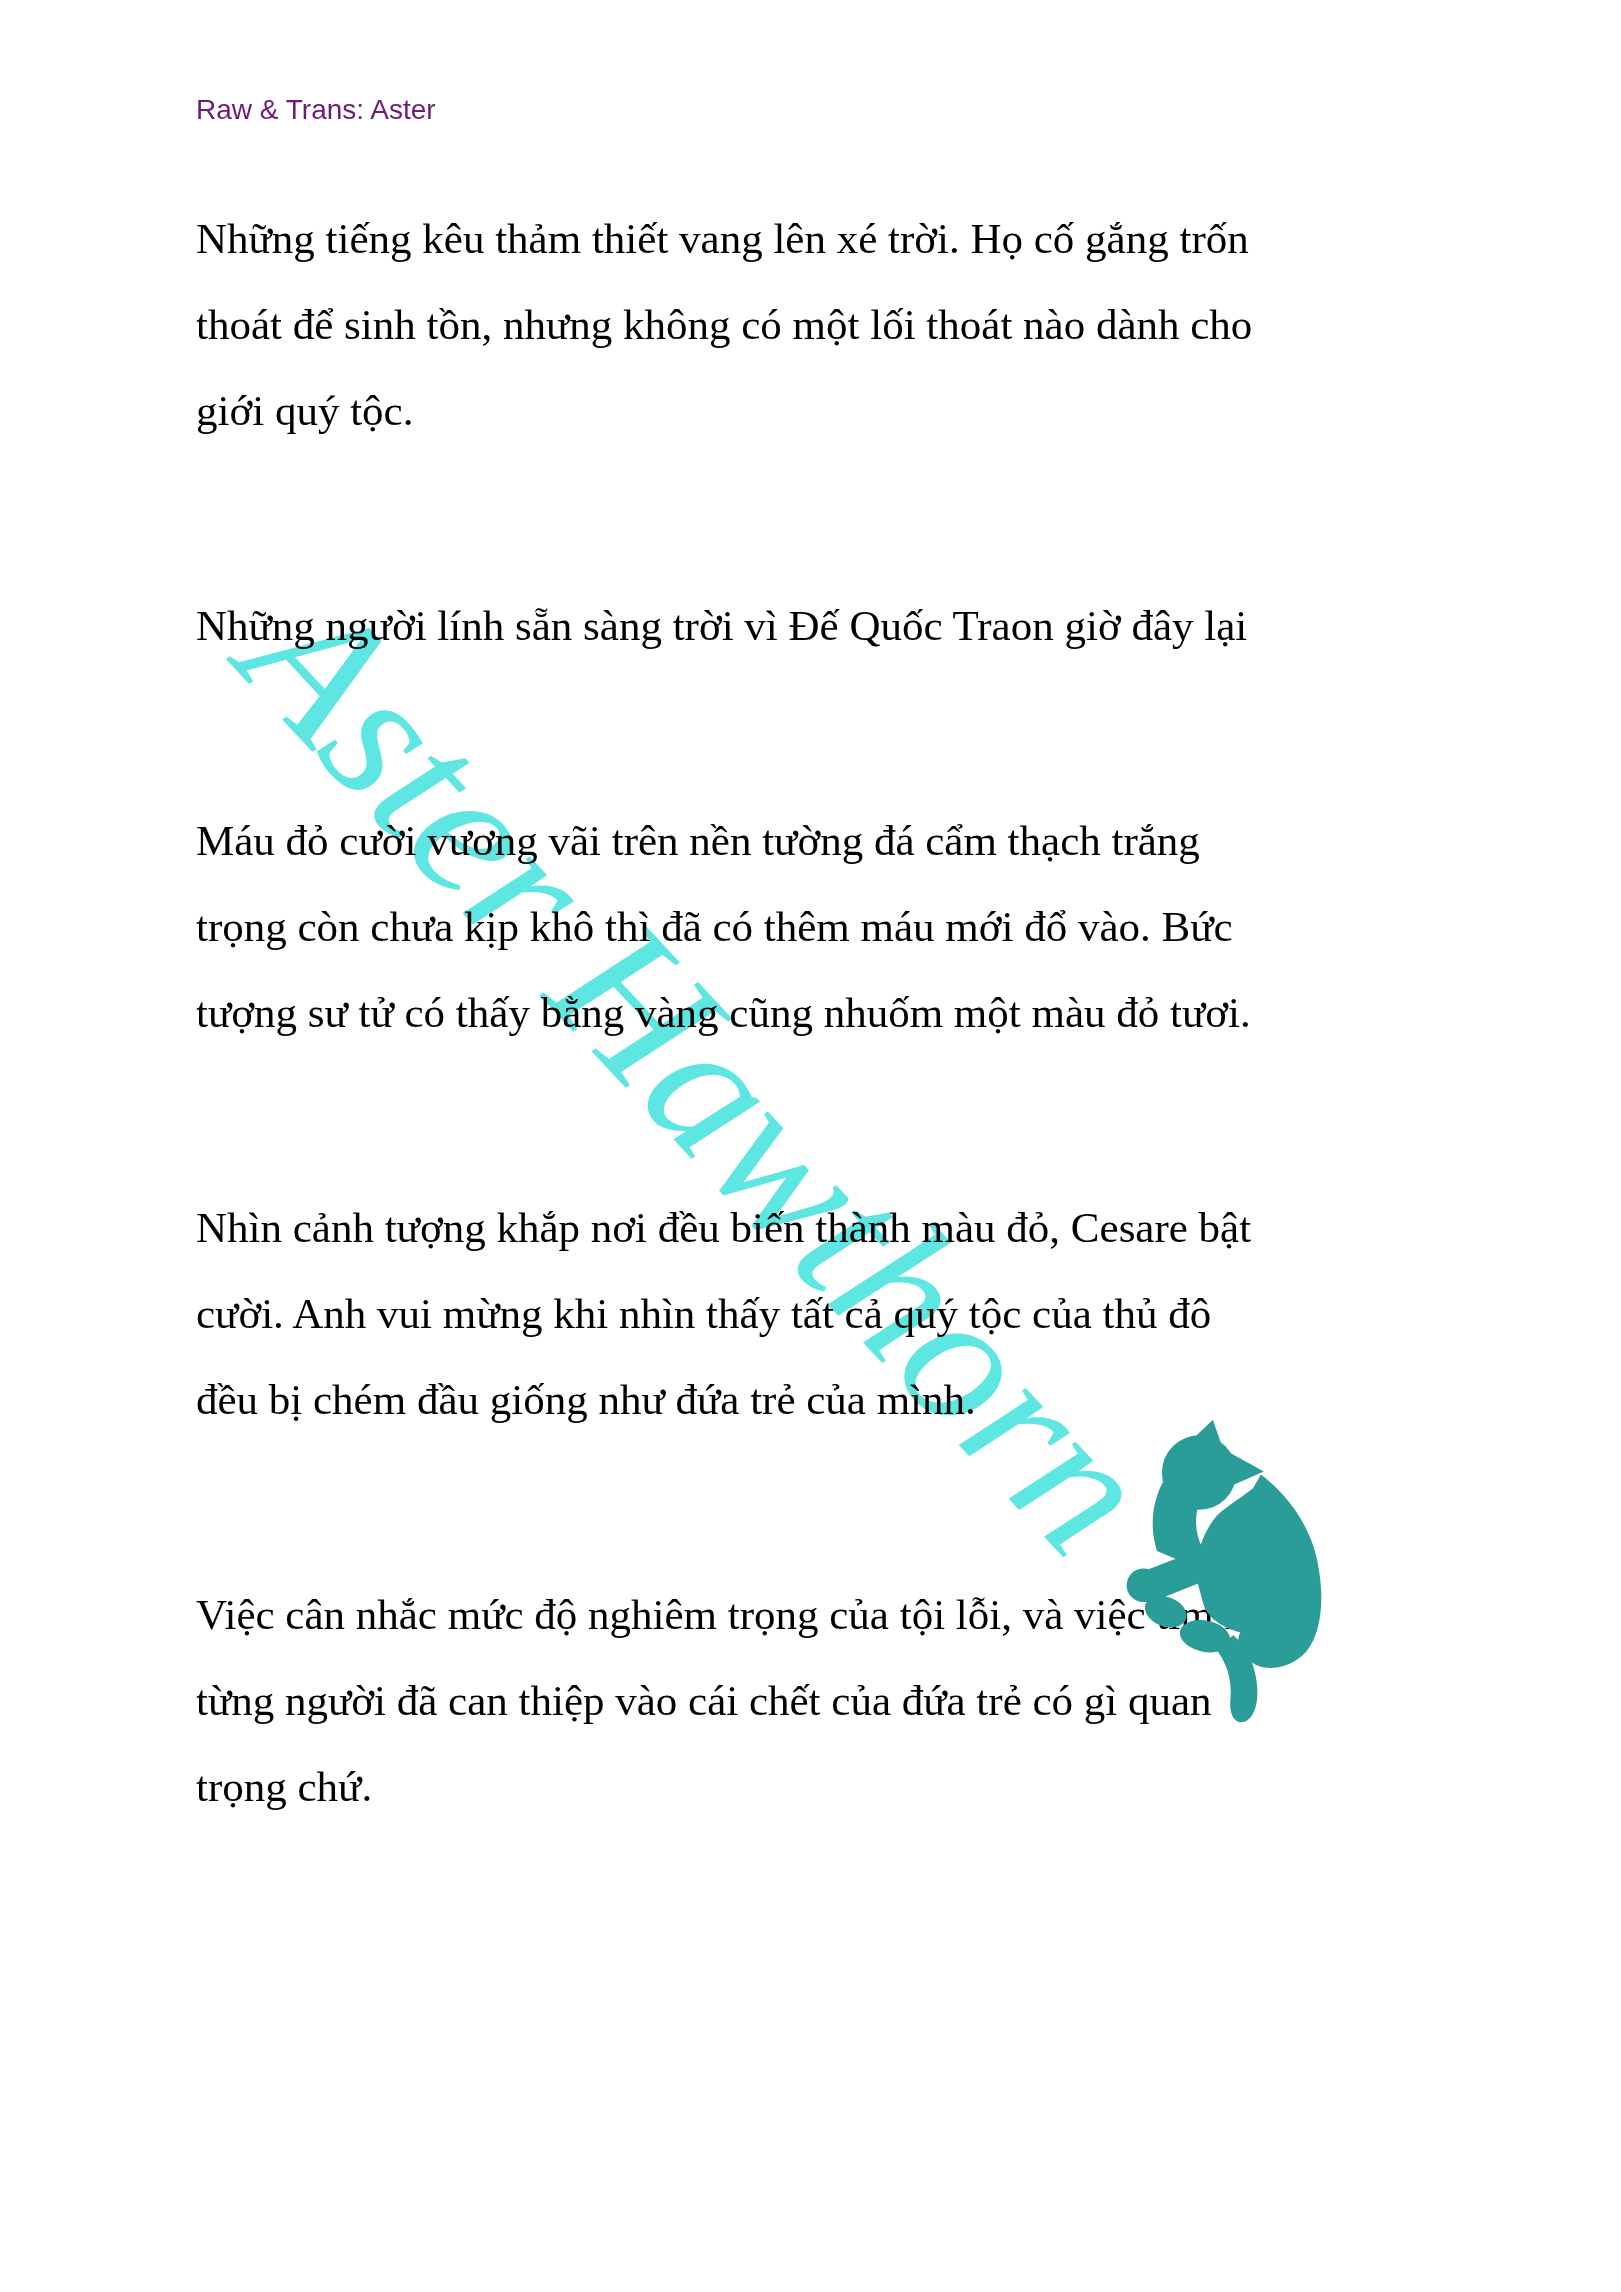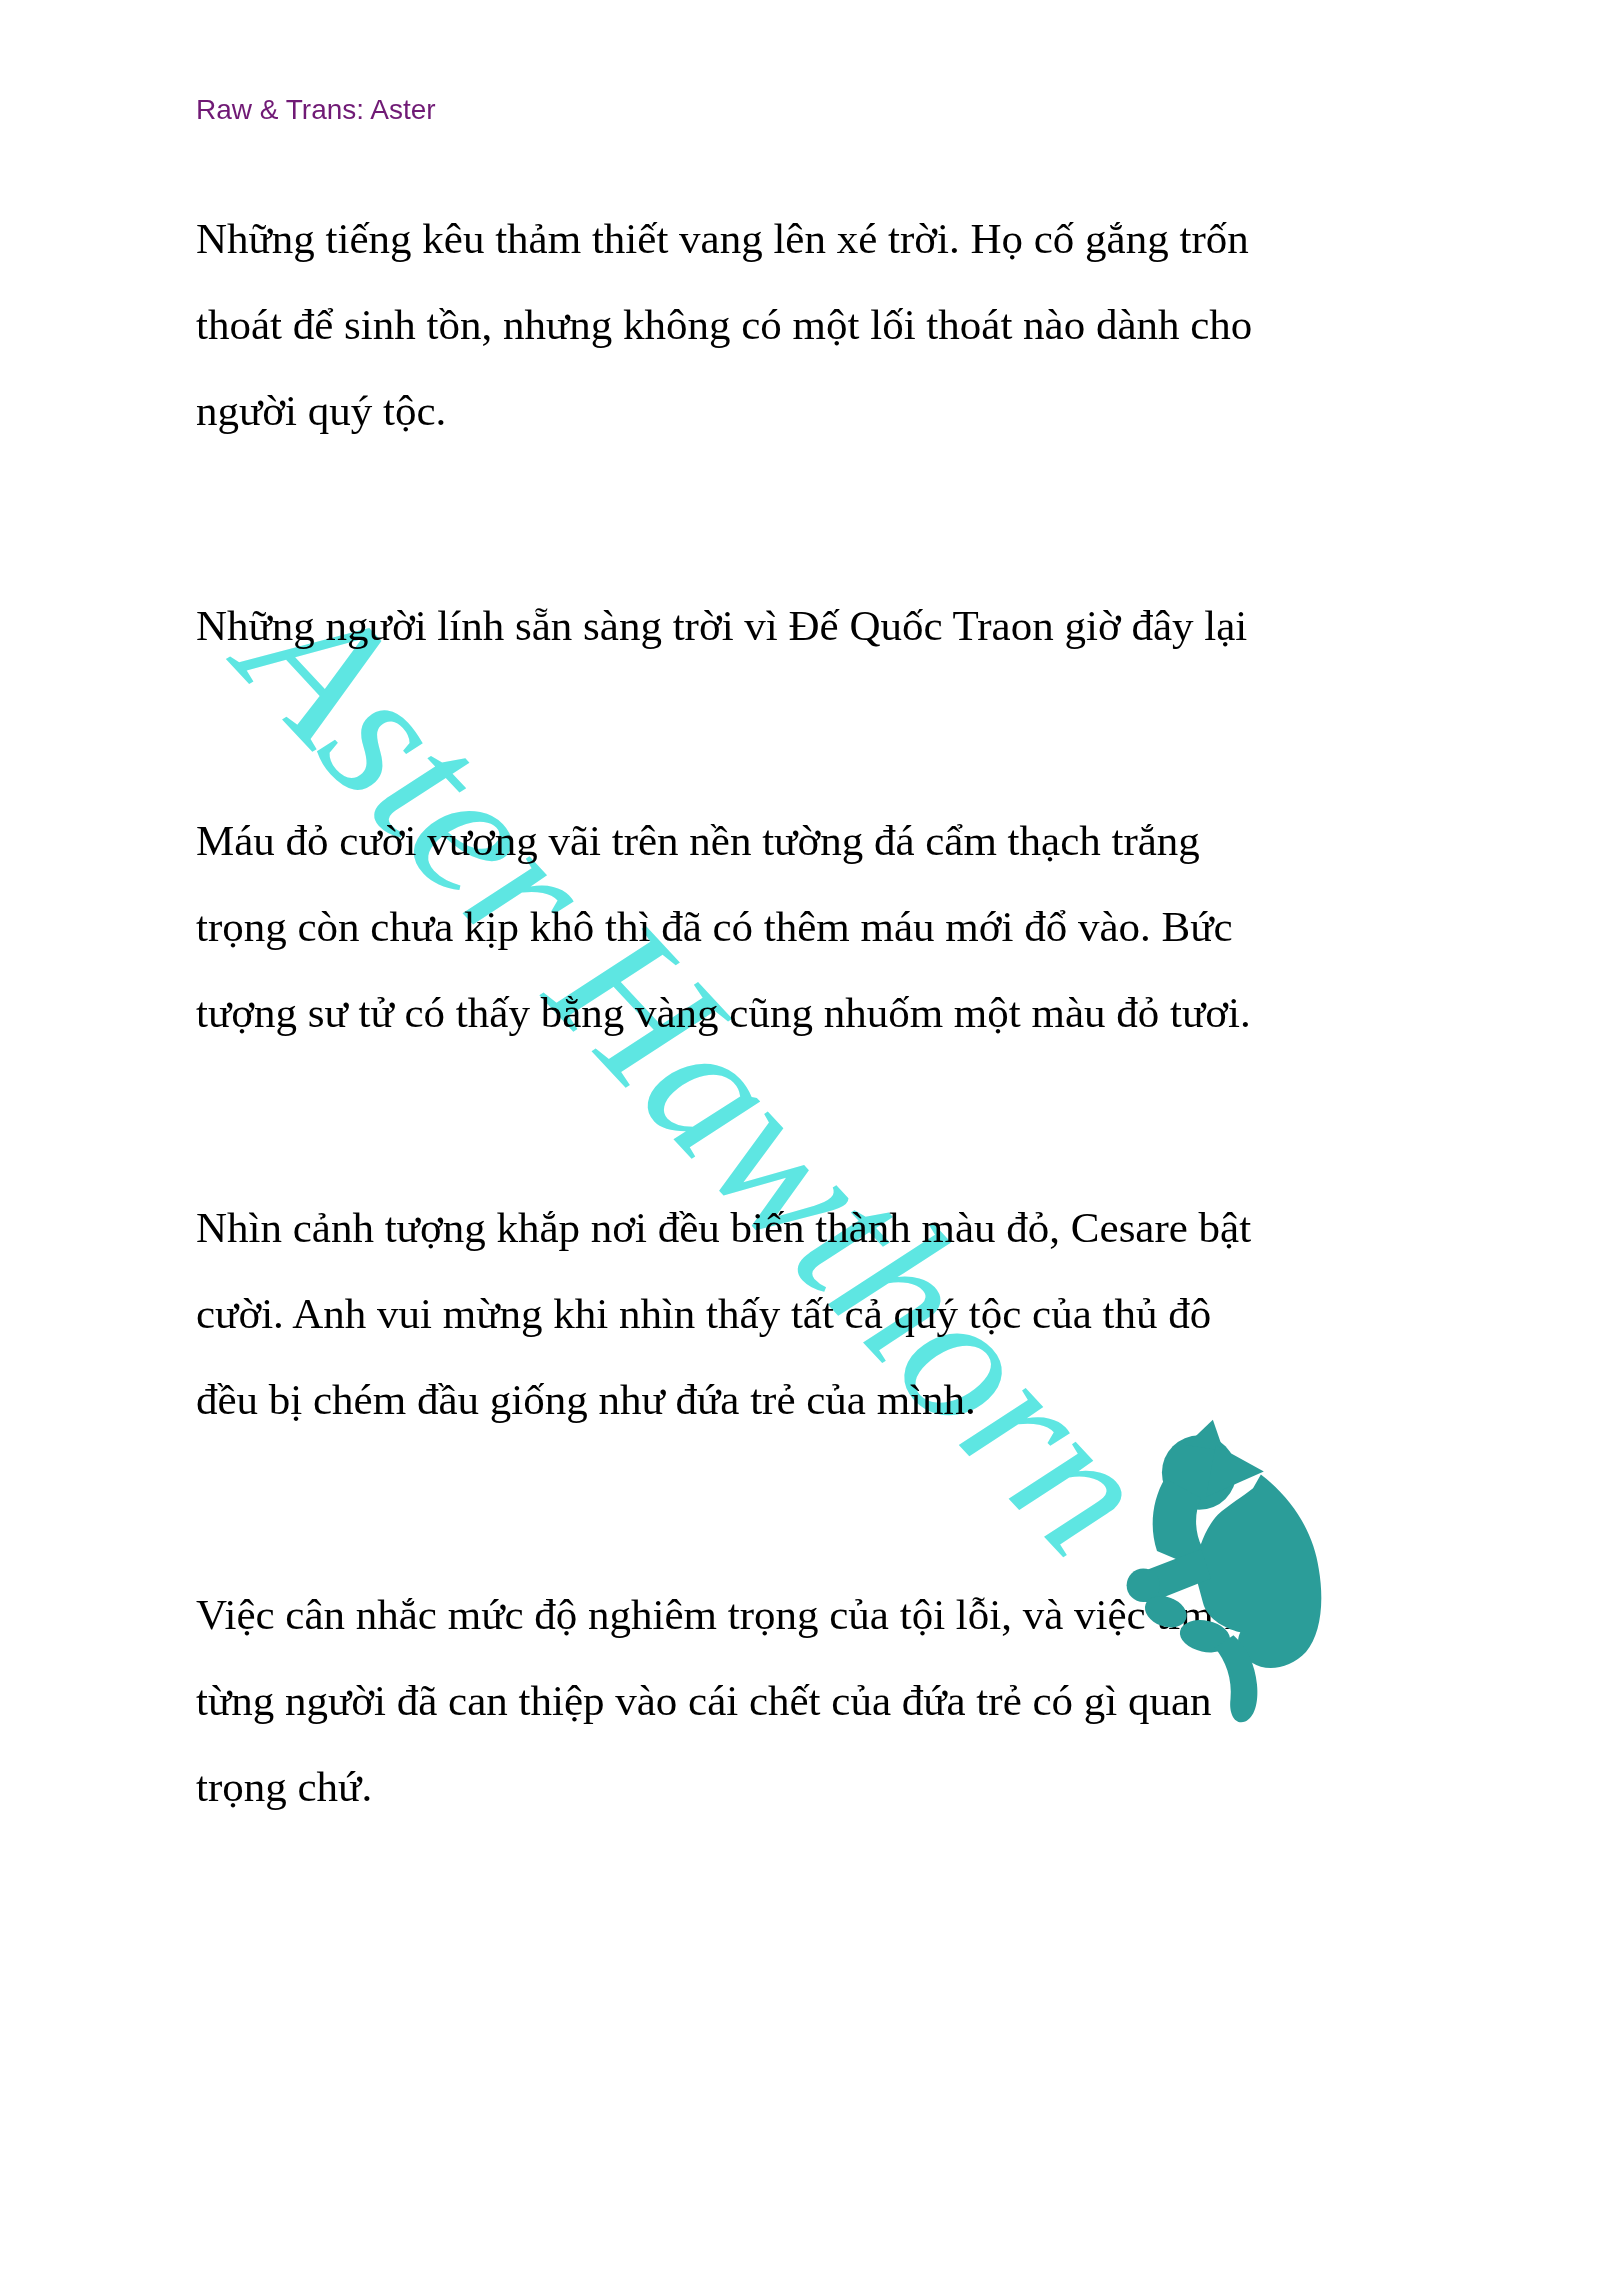--- a/index.html
+++ b/index.html
@@ -72,21 +72,21 @@
     <text x="710" y="1095" dy="0.32em" text-anchor="middle" transform="rotate(47 710 1095)" fill="#5ee6e2">Aster Hawthorn</text>
   </svg>
 
   <div class="credit">Raw &amp; Trans: Aster</div>
 
   <div class="content">
 
     <div class="para">
       <div class="line">Những tiếng kêu thảm thiết vang lên xé trời. Họ cố gắng trốn</div>
       <div class="line">thoát để sinh tồn, nhưng không có một lối thoát nào dành cho</div>
-      <div class="line">người quý tộc.</div>
+      <div class="line">giới quý tộc.</div>
     </div>
 
     <div class="para">
       <div class="line">Những người lính sẵn sàng trời vì Đế Quốc Traon giờ đây lại</div>
     </div>
 
     <div class="para">
       <div class="line">Máu đỏ cười vương vãi trên nền tường đá cẩm thạch trắng</div>
       <div class="line">trọng còn chưa kịp khô thì đã có thêm máu mới đổ vào. Bức</div>
       <div class="line">tượng sư tử có thấy bằng vàng cũng nhuốm một màu đỏ tươi.</div>

